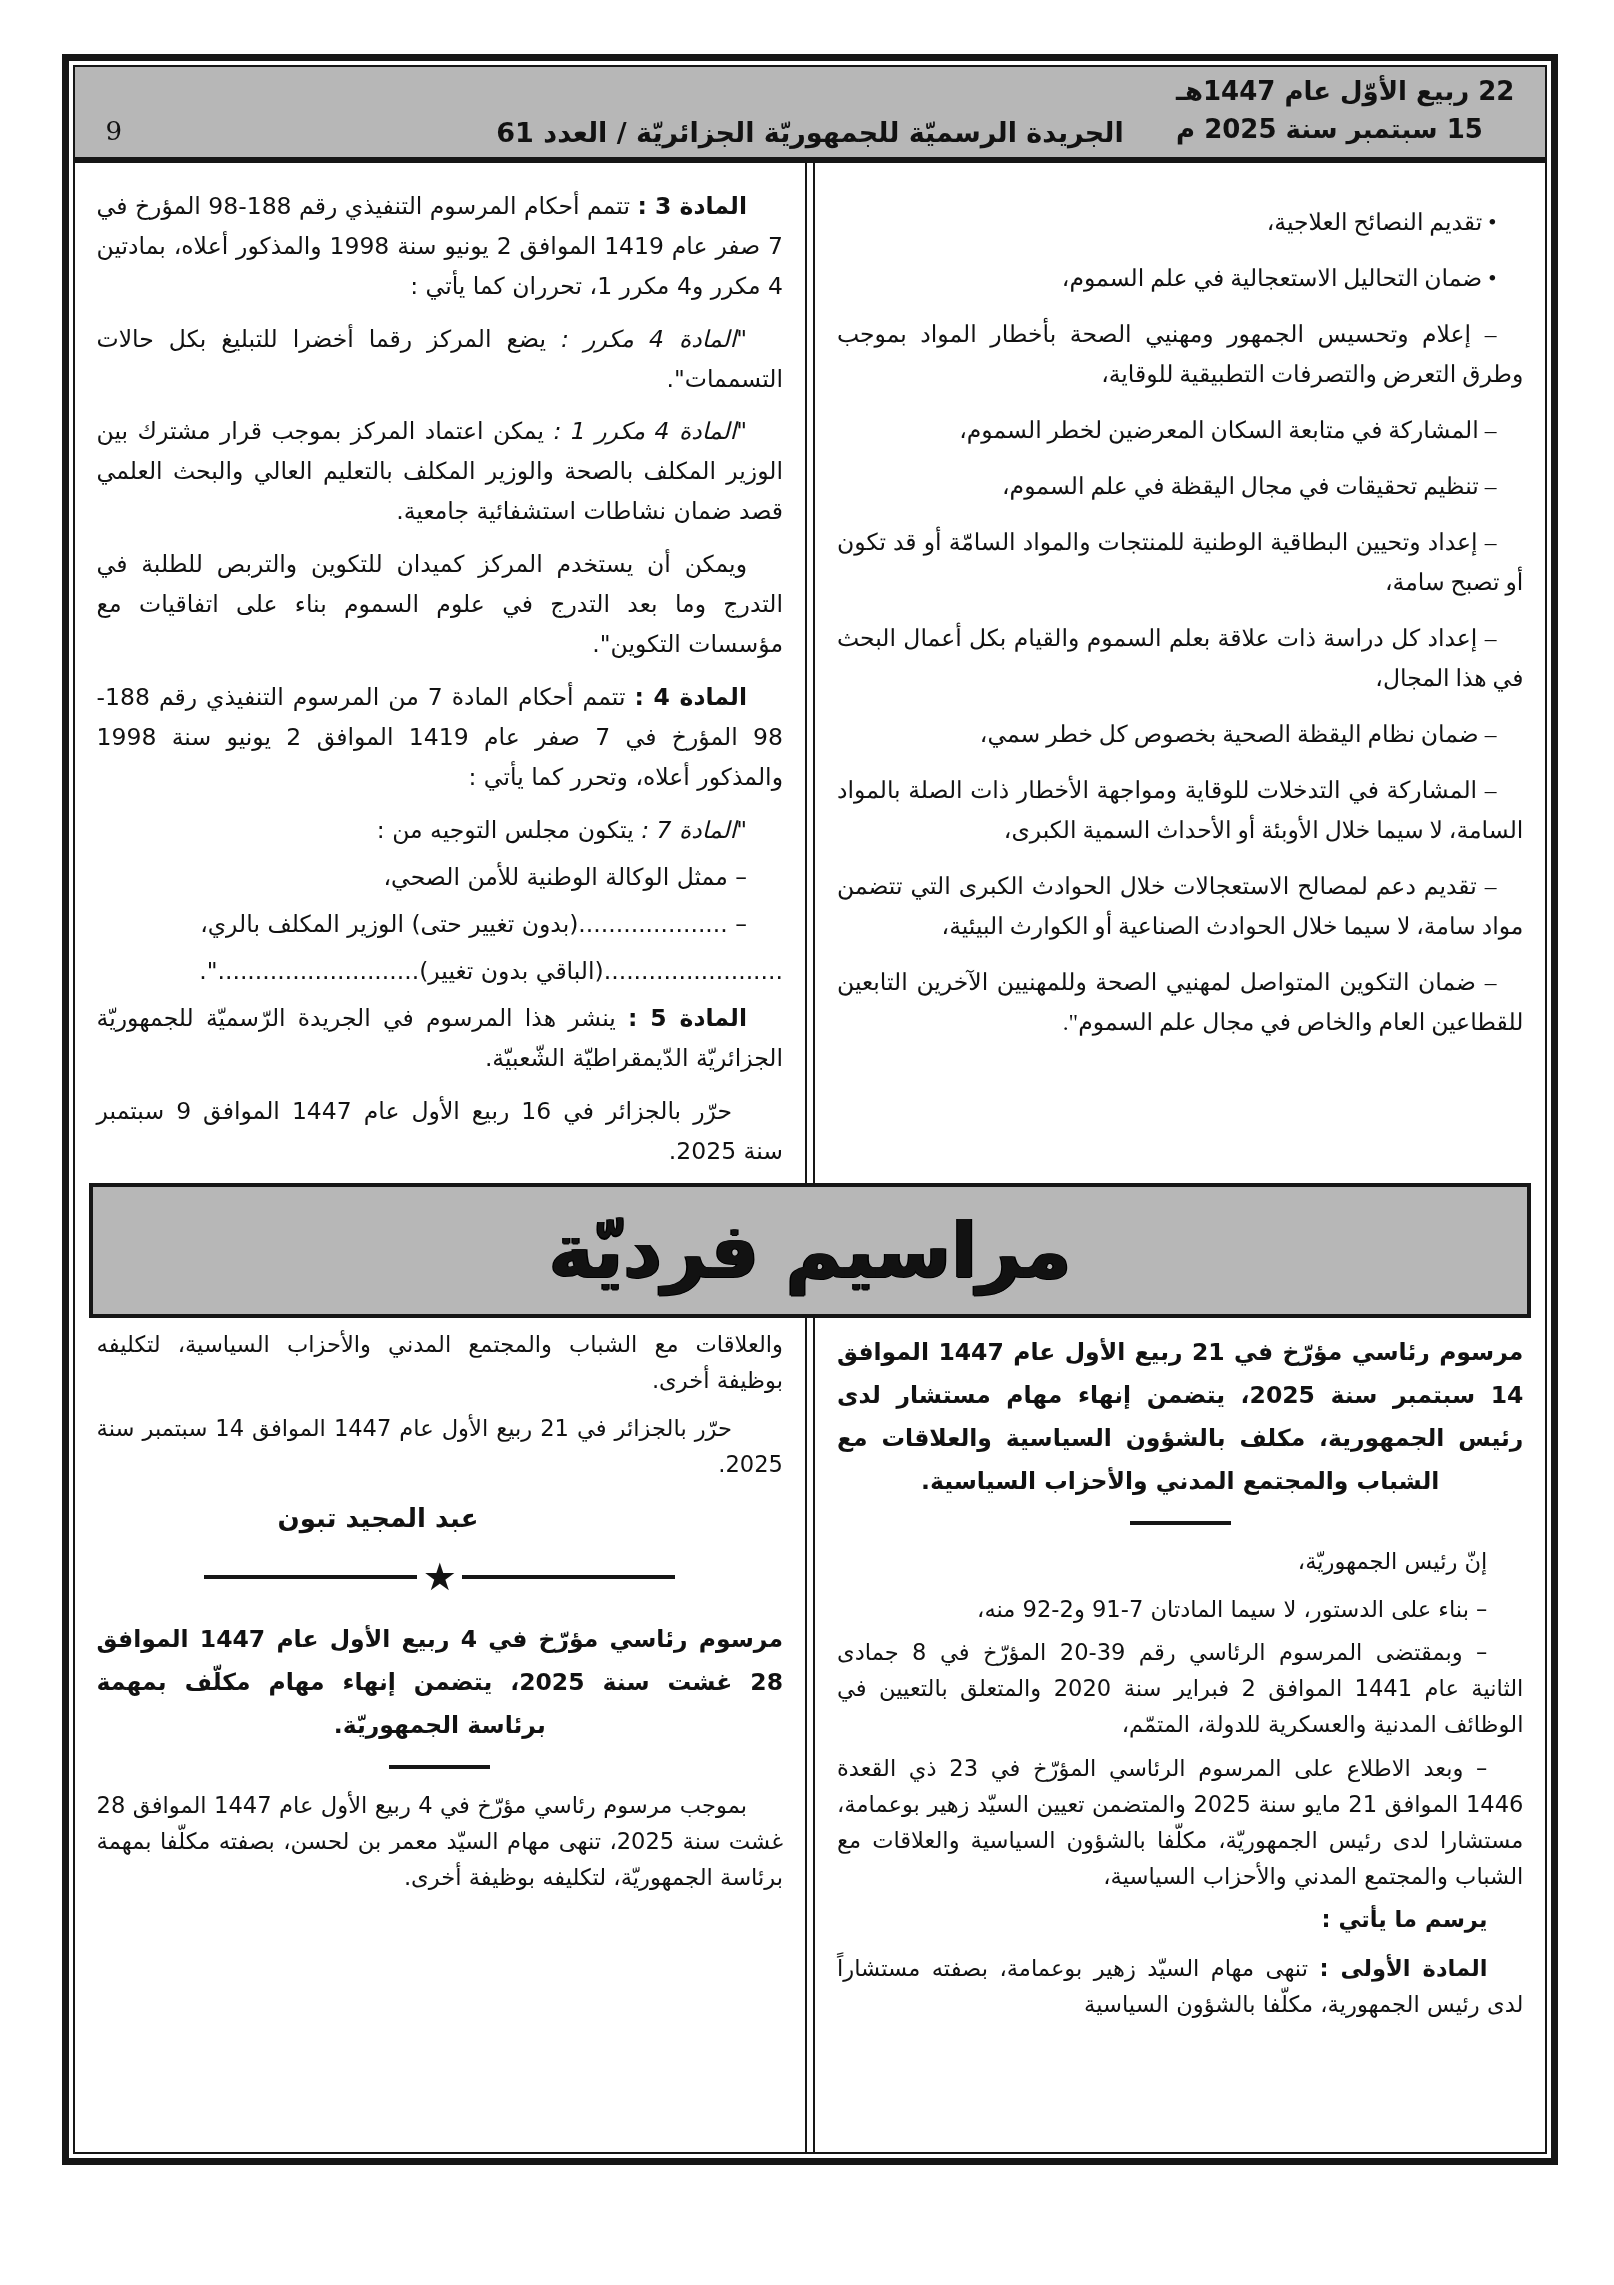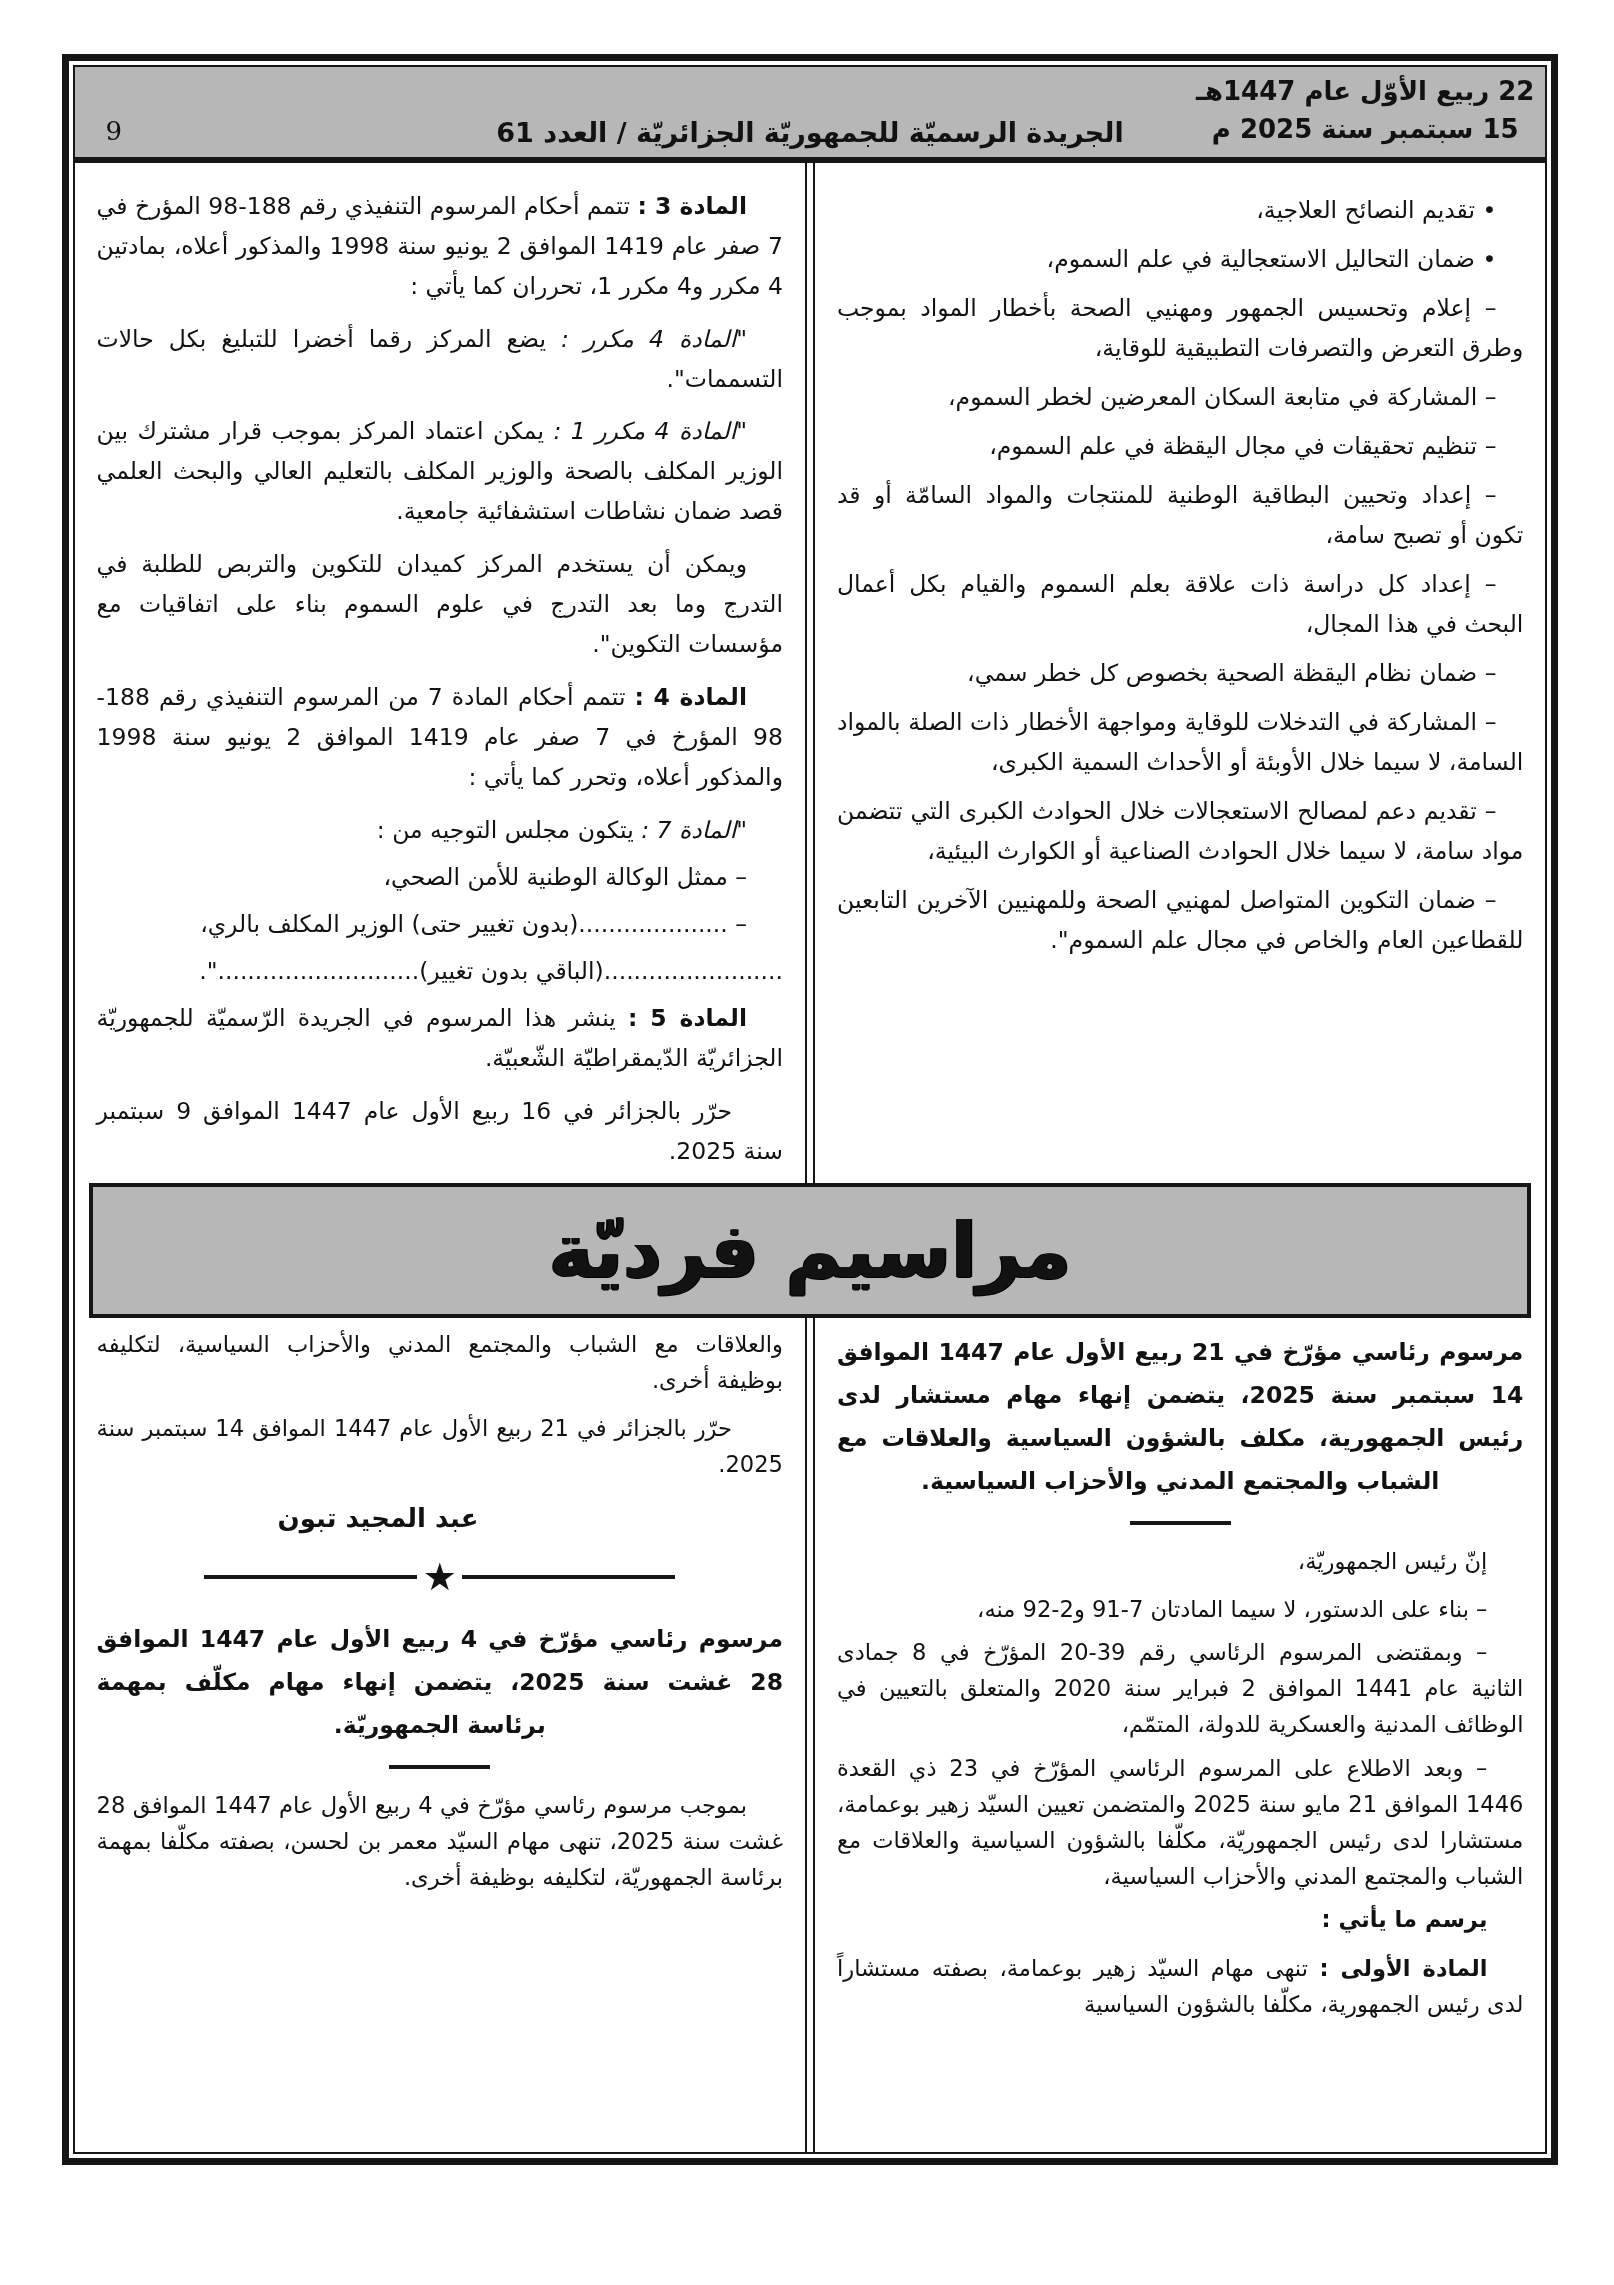--- a/index.html
+++ b/index.html
@@ -19,22 +19,22 @@
     background:#fff; overflow:hidden;
     display:flex; flex-direction:column;
     direction:rtl;
   }
   
   .header-bar {
     flex:none; height:90px; position:relative;
     background:#b7b7b7; border-bottom:6.3px solid #161616;
   }
   .hdr-dates {
-    position:absolute; top:5.4px; right:11px;
-    text-align:center; font-weight:bold;
+    position:absolute; top:5.4px; right:31px;
+    text-align:left; font-weight:bold;
     font-size:26px; line-height:38px;
   }
   .hdr-title {
     position:absolute; bottom:9px; right:0; left:0;
     text-align:center; font-weight:bold; font-size:27px;
   }
   .hdr-page {
     position:absolute; bottom:11px; left:31px;
     font-size:26px; font-family:"DejaVu Serif", serif;
   }
@@ -52,21 +52,21 @@
     flex:none; width:10px; box-sizing:border-box; align-self:stretch;
     border-right:2.7px solid #161616; border-left:2.7px solid #161616;
   }
   
   .par { margin:0 0 12.7px 0; text-indent:36px; }
   .tightpar { margin-bottom:7.2px; }
   .no-indent { text-indent:0; }
   .lead { font-weight:bold; }
   .ilead { font-style:italic; }
   .bullets { list-style:none; margin:0; padding:0; }
-  .bullets li { margin:4px 0 9px 0; text-indent:27px; }
+  .bullets li { margin:16px 0 9px 0; text-indent:27px;font-family:Liberation Serif, serif; }
   
   .banner {
     flex:none; height:127px; margin:0 14.5px;
     background:#b7b7b7; border:4.5px solid #161616;
     display:flex; align-items:center; justify-content:center;
   }
   .banner-text {
     font-size:76px; font-weight:bold; letter-spacing:0.9px;
     text-shadow:1.4px 0 0 #000, -1.4px 0 0 #000, 0 1.4px 0 #000;
   }

